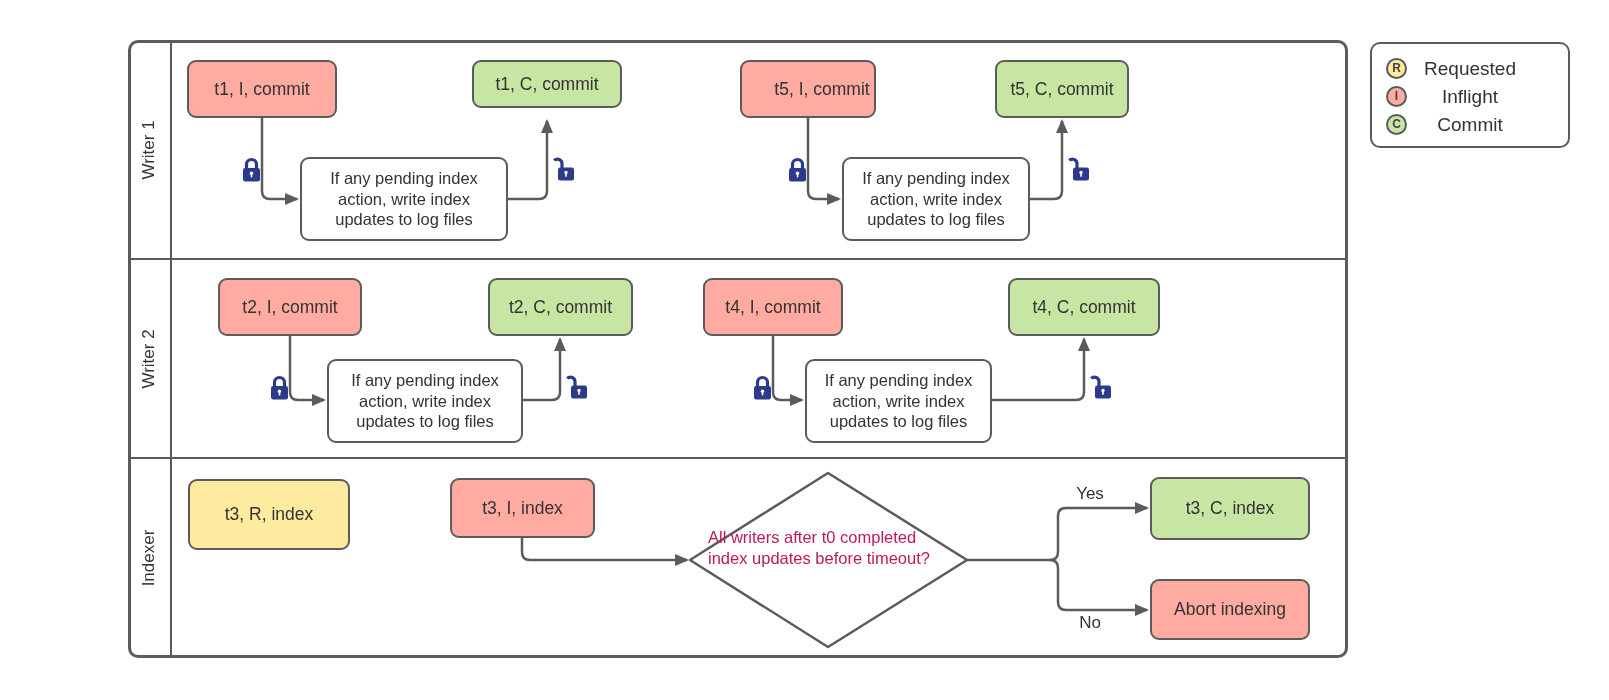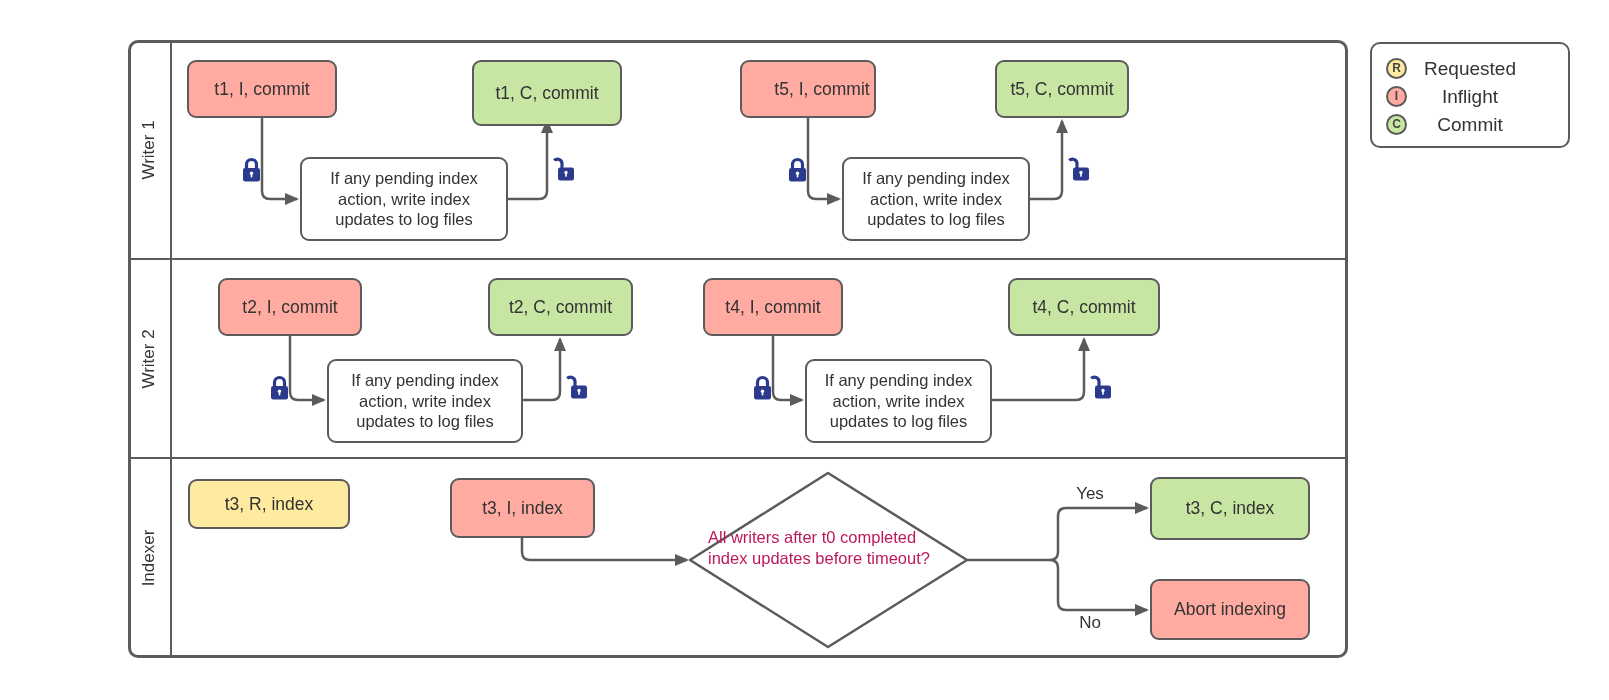--- a/index.html
+++ b/index.html
@@ -62,21 +62,21 @@
       <polygon fill="#ffffff" stroke-linejoin="round" points="828,473 967,560 828,647 690,560"></polygon>
     </g>
   </svg>
 
   <div class="node" style="left: 187px; top: 60px; width: 150px; height: 58px; background-color: rgb(255, 171, 162);">
       <span>t1, I, commit</span>
     </div>
   <div class="node process" style="left:300px;top:157px;width:208px;height:84px;">
       <span>If any pending index action, write index updates to log files</span>
     </div>
-  <div class="node" style="left: 472px; top: 60px; width: 150px; height: 66px; background-color: rgb(199, 230, 163); align-items: center;">
+  <div class="node" style="left: 472px; top: 60px; width: 150px; height: 48px; background-color: rgb(199, 230, 163); align-items: center;">
       <span>t1, C, commit</span>
     </div>
   <div class="node" style="left: 740px; top: 60px; width: 136px; height: 58px; background-color: rgb(255, 171, 162); padding-left: 28px;">
       <span>t5, I, commit</span>
     </div>
   <div class="node process" style="left:842px;top:157px;width:188px;height:84px;">
       <span>If any pending index action, write index updates to log files</span>
     </div>
   <div class="node" style="left: 995px; top: 60px; width: 134px; height: 58px; background-color: rgb(199, 230, 163);">
       <span>t5, C, commit</span>
@@ -94,21 +94,21 @@
   <div class="node" style="left: 703px; top: 278px; width: 140px; height: 58px; background-color: rgb(255, 171, 162);">
       <span>t4, I, commit</span>
     </div>
   <div class="node process" style="left:805px;top:359px;width:187px;height:84px;">
       <span>If any pending index action, write index updates to log files</span>
     </div>
   <div class="node" style="left: 1008px; top: 278px; width: 152px; height: 58px; background-color: rgb(199, 230, 163);">
       <span>t4, C, commit</span>
     </div>
 
-  <div class="node" style="left: 188px; top: 479px; width: 162px; height: 50px; background-color: rgb(255, 235, 159);">
+  <div class="node" style="left: 188px; top: 479px; width: 162px; height: 71px; background-color: rgb(255, 235, 159);">
       <span>t3, R, index</span>
     </div>
   <div class="node" style="left: 450px; top: 478px; width: 145px; height: 60px; background-color: rgb(255, 171, 162);">
       <span>t3, I, index</span>
     </div>
   <div class="dtext" style="left:708px;top:527px;">All writers after t0 completed index updates before timeout?</div>
   <div class="node" style="left: 1150px; top: 477px; width: 160px; height: 63px; background-color: rgb(199, 230, 163);">
       <span>t3, C, index</span>
     </div>
   <div class="node" style="left: 1150px; top: 579px; width: 160px; height: 61px; background-color: rgb(255, 171, 162); border-radius: 9px;">

